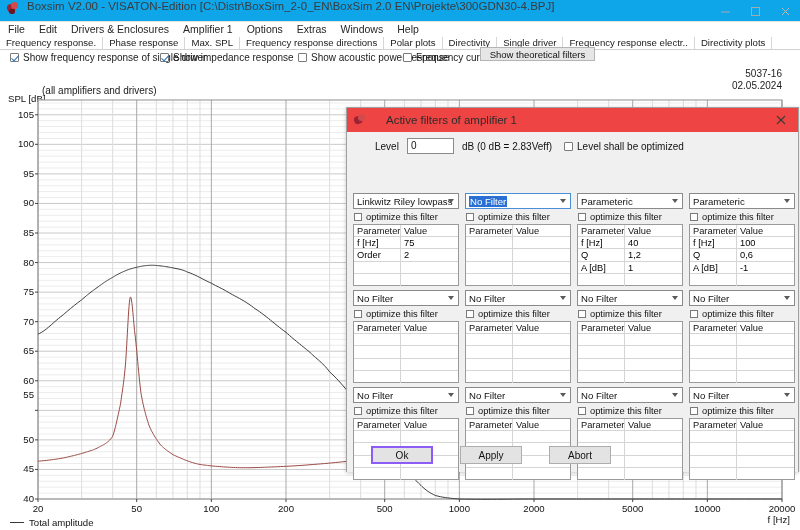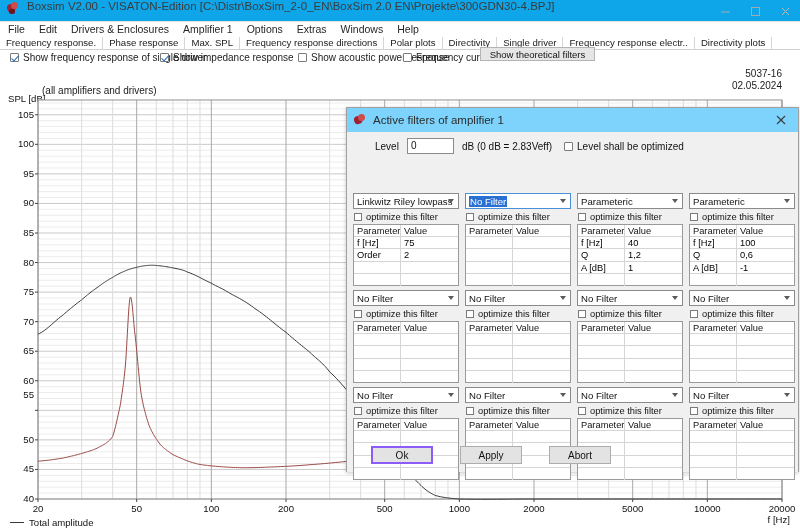--- a/index.html
+++ b/index.html
@@ -83,21 +83,21 @@
   .legend .swatch { display:inline-block; width:14px; height:1px; background:#3a3a3a; margin-right:5px; }
   .ytick { position:absolute; right:0; font-size:9.6px; color:#111; text-align:right; width:34px; }
   .xtick { position:absolute; font-size:9.6px; color:#111; text-align:center; width:44px; }
 
   
   .dialog {
     position:absolute; left:346px; top:107px; width:453px; height:365px;
     background:#f0f0f0; border:1px solid #a0a0a0;
     box-shadow:0 1px 4px rgba(0,0,0,.22);
   }
-  .dlg-title { height:24px; display:flex; align-items:center; background:#7dd3fc; }
+  .dlg-title { height:24px; display:flex; align-items:center; background:#ef4444;gap:13px; }
   .dlg-icon { width:14px; height:14px; margin-left:6px; margin-right:6px; position:relative; flex:none; }
   .dlg-icon .b1 { position:absolute; left:1px; top:3px; width:8px; height:8px; background:#9d2235; border-radius:50% 50% 40% 40%; transform:rotate(-20deg); }
   .dlg-icon .b2 { position:absolute; left:5px; top:1px; width:7px; height:7px; background:#d24b4b; border-radius:50%; }
   .dlg-title-text { font-size:11.5px; color:#2c2c2c; }
   .dlg-close { margin-left:auto; width:34px; height:24px; display:flex; align-items:center; justify-content:center; color:#3a3a3a; }
   .dlg-body { position:relative; width:100%; height:340px; background:#f0f0f0; }
 
   .levelrow { position:absolute; left:8px; top:6px; display:flex; align-items:center; font-size:10px; color:#111;padding-left:20px; }
   .levelrow .lbl { margin-right:8px; }
   .level-input {

